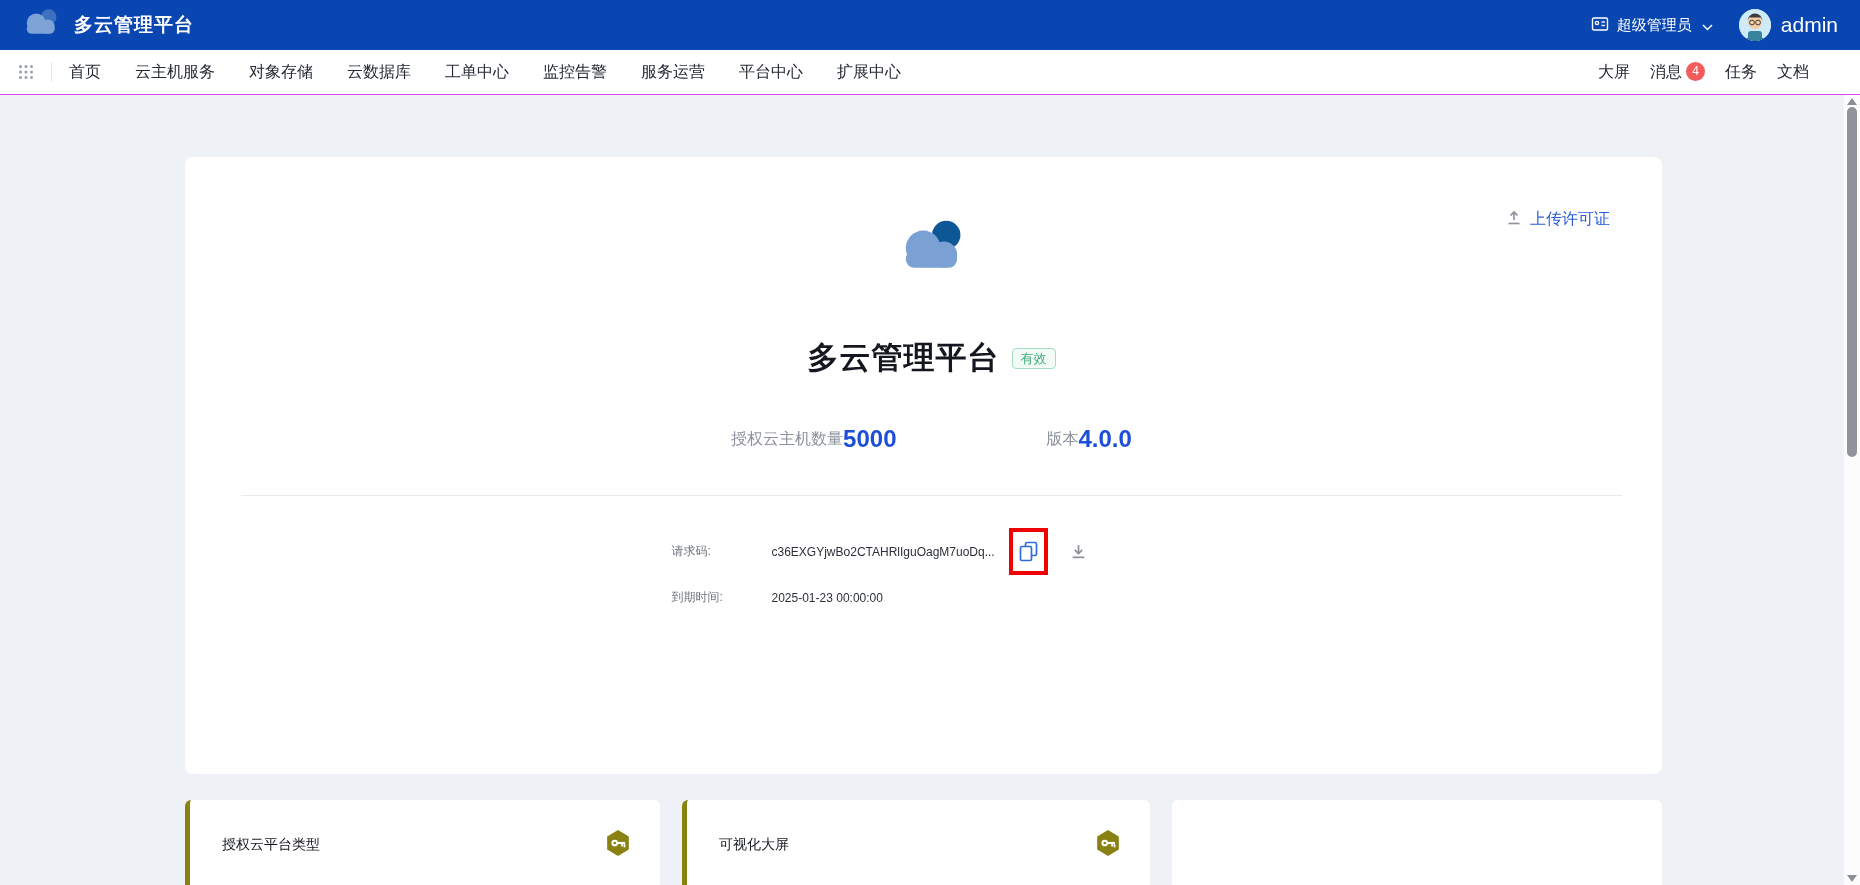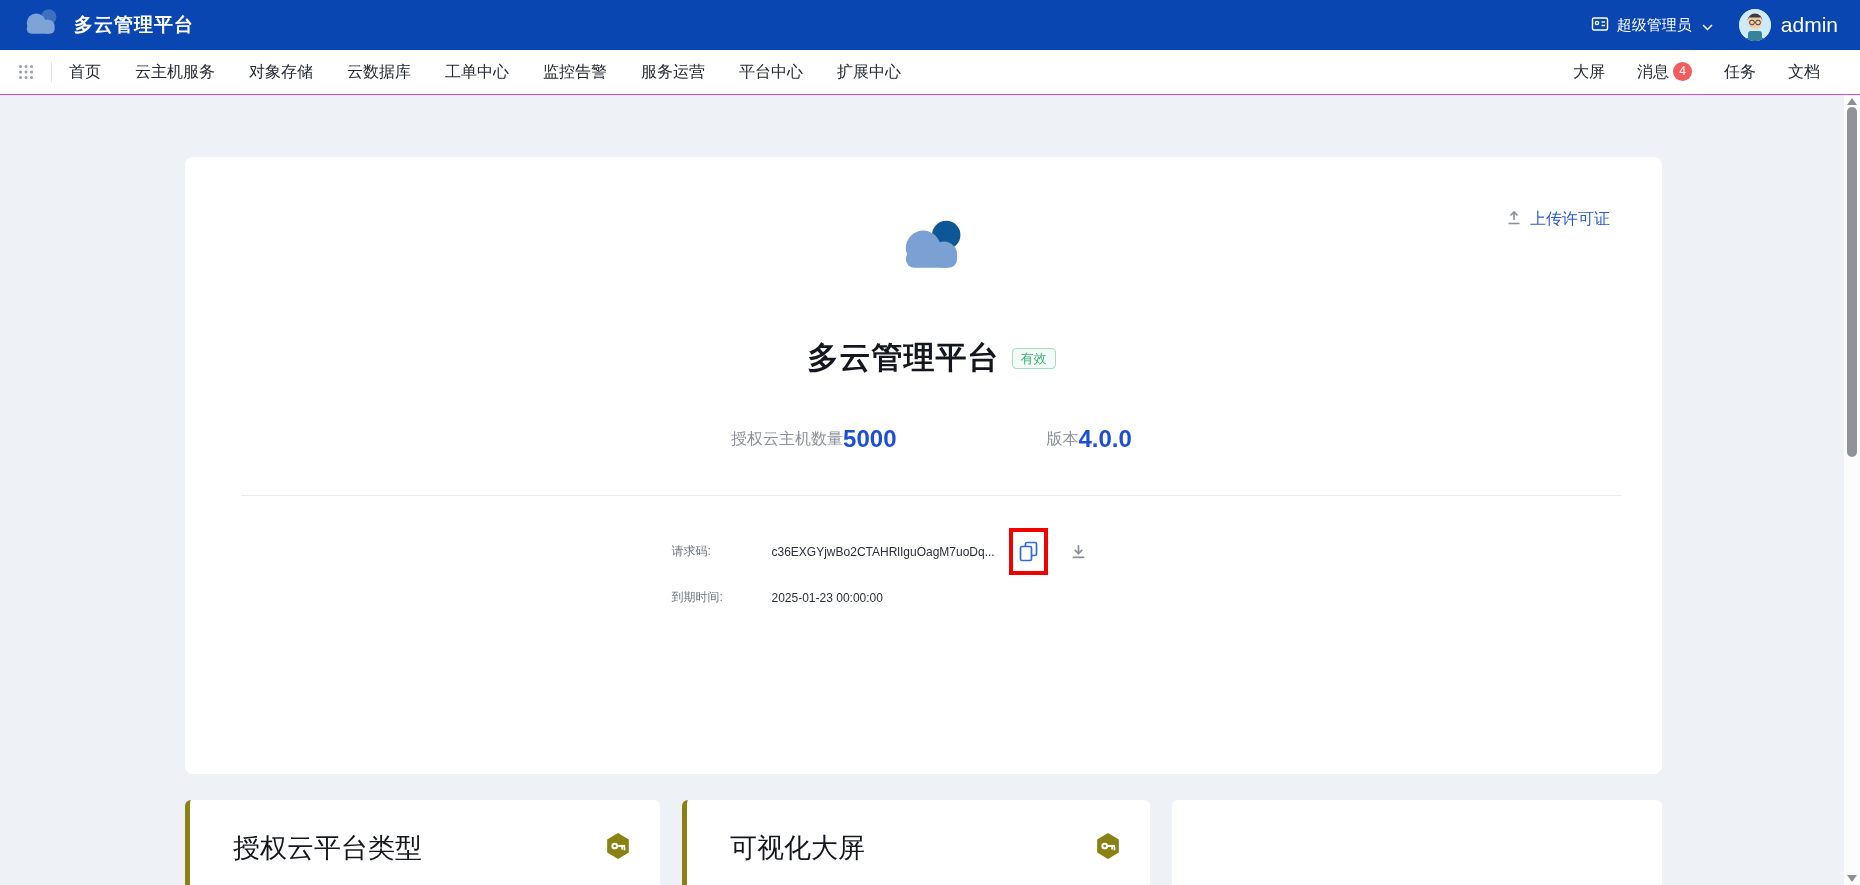--- a/index.html
+++ b/index.html
@@ -18,21 +18,21 @@
   .user-chip { display:flex; align-items:center; gap:10px; font-size:21px; cursor:pointer; }
   .avatar { width:32px; height:32px; border-radius:50%; background:#cfeaf8; overflow:hidden; }
 
   
   .navbar { position:absolute; top:50px; left:0; width:1860px; height:45px; background:#fff;
             border-bottom:1px solid #d946ef; display:flex; align-items:center; padding:0 18px; }
   .nav-left { display:flex; align-items:center; gap:17px; }
   .nav-divider { width:1px; height:20px; background:#e2e5ea; }
   .nav-items { display:flex; align-items:center; gap:34px; margin-left:17px; }
   .nav-item { font-size:16px; color:#252a33; cursor:pointer; white-space:nowrap; }
-  .nav-right { margin-left:auto; display:flex; align-items:center; gap:32px; margin-right:22px;text-align:right; }
+  .nav-right { margin-left:auto; display:flex; align-items:center; gap:20px; margin-right:33px;text-align:right; }
   .nav-right .nav-item { display:flex; align-items:center; gap:4px; }
   .msg-badge { display:inline-flex; align-items:center; justify-content:center; min-width:19px; height:19px;
                border-radius:10px; background:#f25c5c; color:#fff; font-size:12px; padding:0 4px; position:relative; top:-1px; }
 
   
   .license-card { position:absolute; left:185px; top:157px; width:1477px; height:617px; background:#fff;
                   border-radius:8px;padding-left:16px; }
   .upload-link { position:absolute; top:52px; right:52px; display:flex; align-items:center; gap:8px;
                  color:#2a5bd7; font-size:16px; cursor:pointer; }
   .card-center { display:flex; flex-direction:column; align-items:center; padding-top:62px; }
@@ -55,21 +55,21 @@
   .icon-btn { cursor:pointer; display:inline-flex; }
 
   
   .feature-card { position:absolute; top:800px; height:120px; background:#fff; border-radius:6px;
                   overflow:hidden; }
   .feature-card.striped { border-left:5px solid #8a8113; }
   .fc1 { left:185px; width:475px; }
   .fc2 { left:682px; width:468px; }
   .fc3 { left:1172px; width:490px; }
   .fc-head { display:flex; align-items:center; justify-content:space-between; padding:30px 30px 0 32px; }
-  .fc-title { font-size:27px; color:#15181f;margin-left:11px; }
+  .fc-title { font-size:14px; color:#15181f; }
 
   
   .scrollbar { position:absolute; right:0; top:95px; width:17px; height:790px; background:#fcfcfd;
                border-left:1px solid #f1f2f4; }
   .sb-thumb { position:absolute; left:3px; top:12px; width:10px; height:350px; background:#90949a; border-radius:6px; cursor:pointer; }
   .sb-arrow { position:absolute; left:3px; width:0; height:0; border-left:5px solid transparent; border-right:5px solid transparent; cursor:pointer; }
   .sb-up { top:3px; border-bottom:7px solid #8b8f96; }
   .sb-down { bottom:3px; border-top:7px solid #8b8f96; }
 </style>
 </head>

